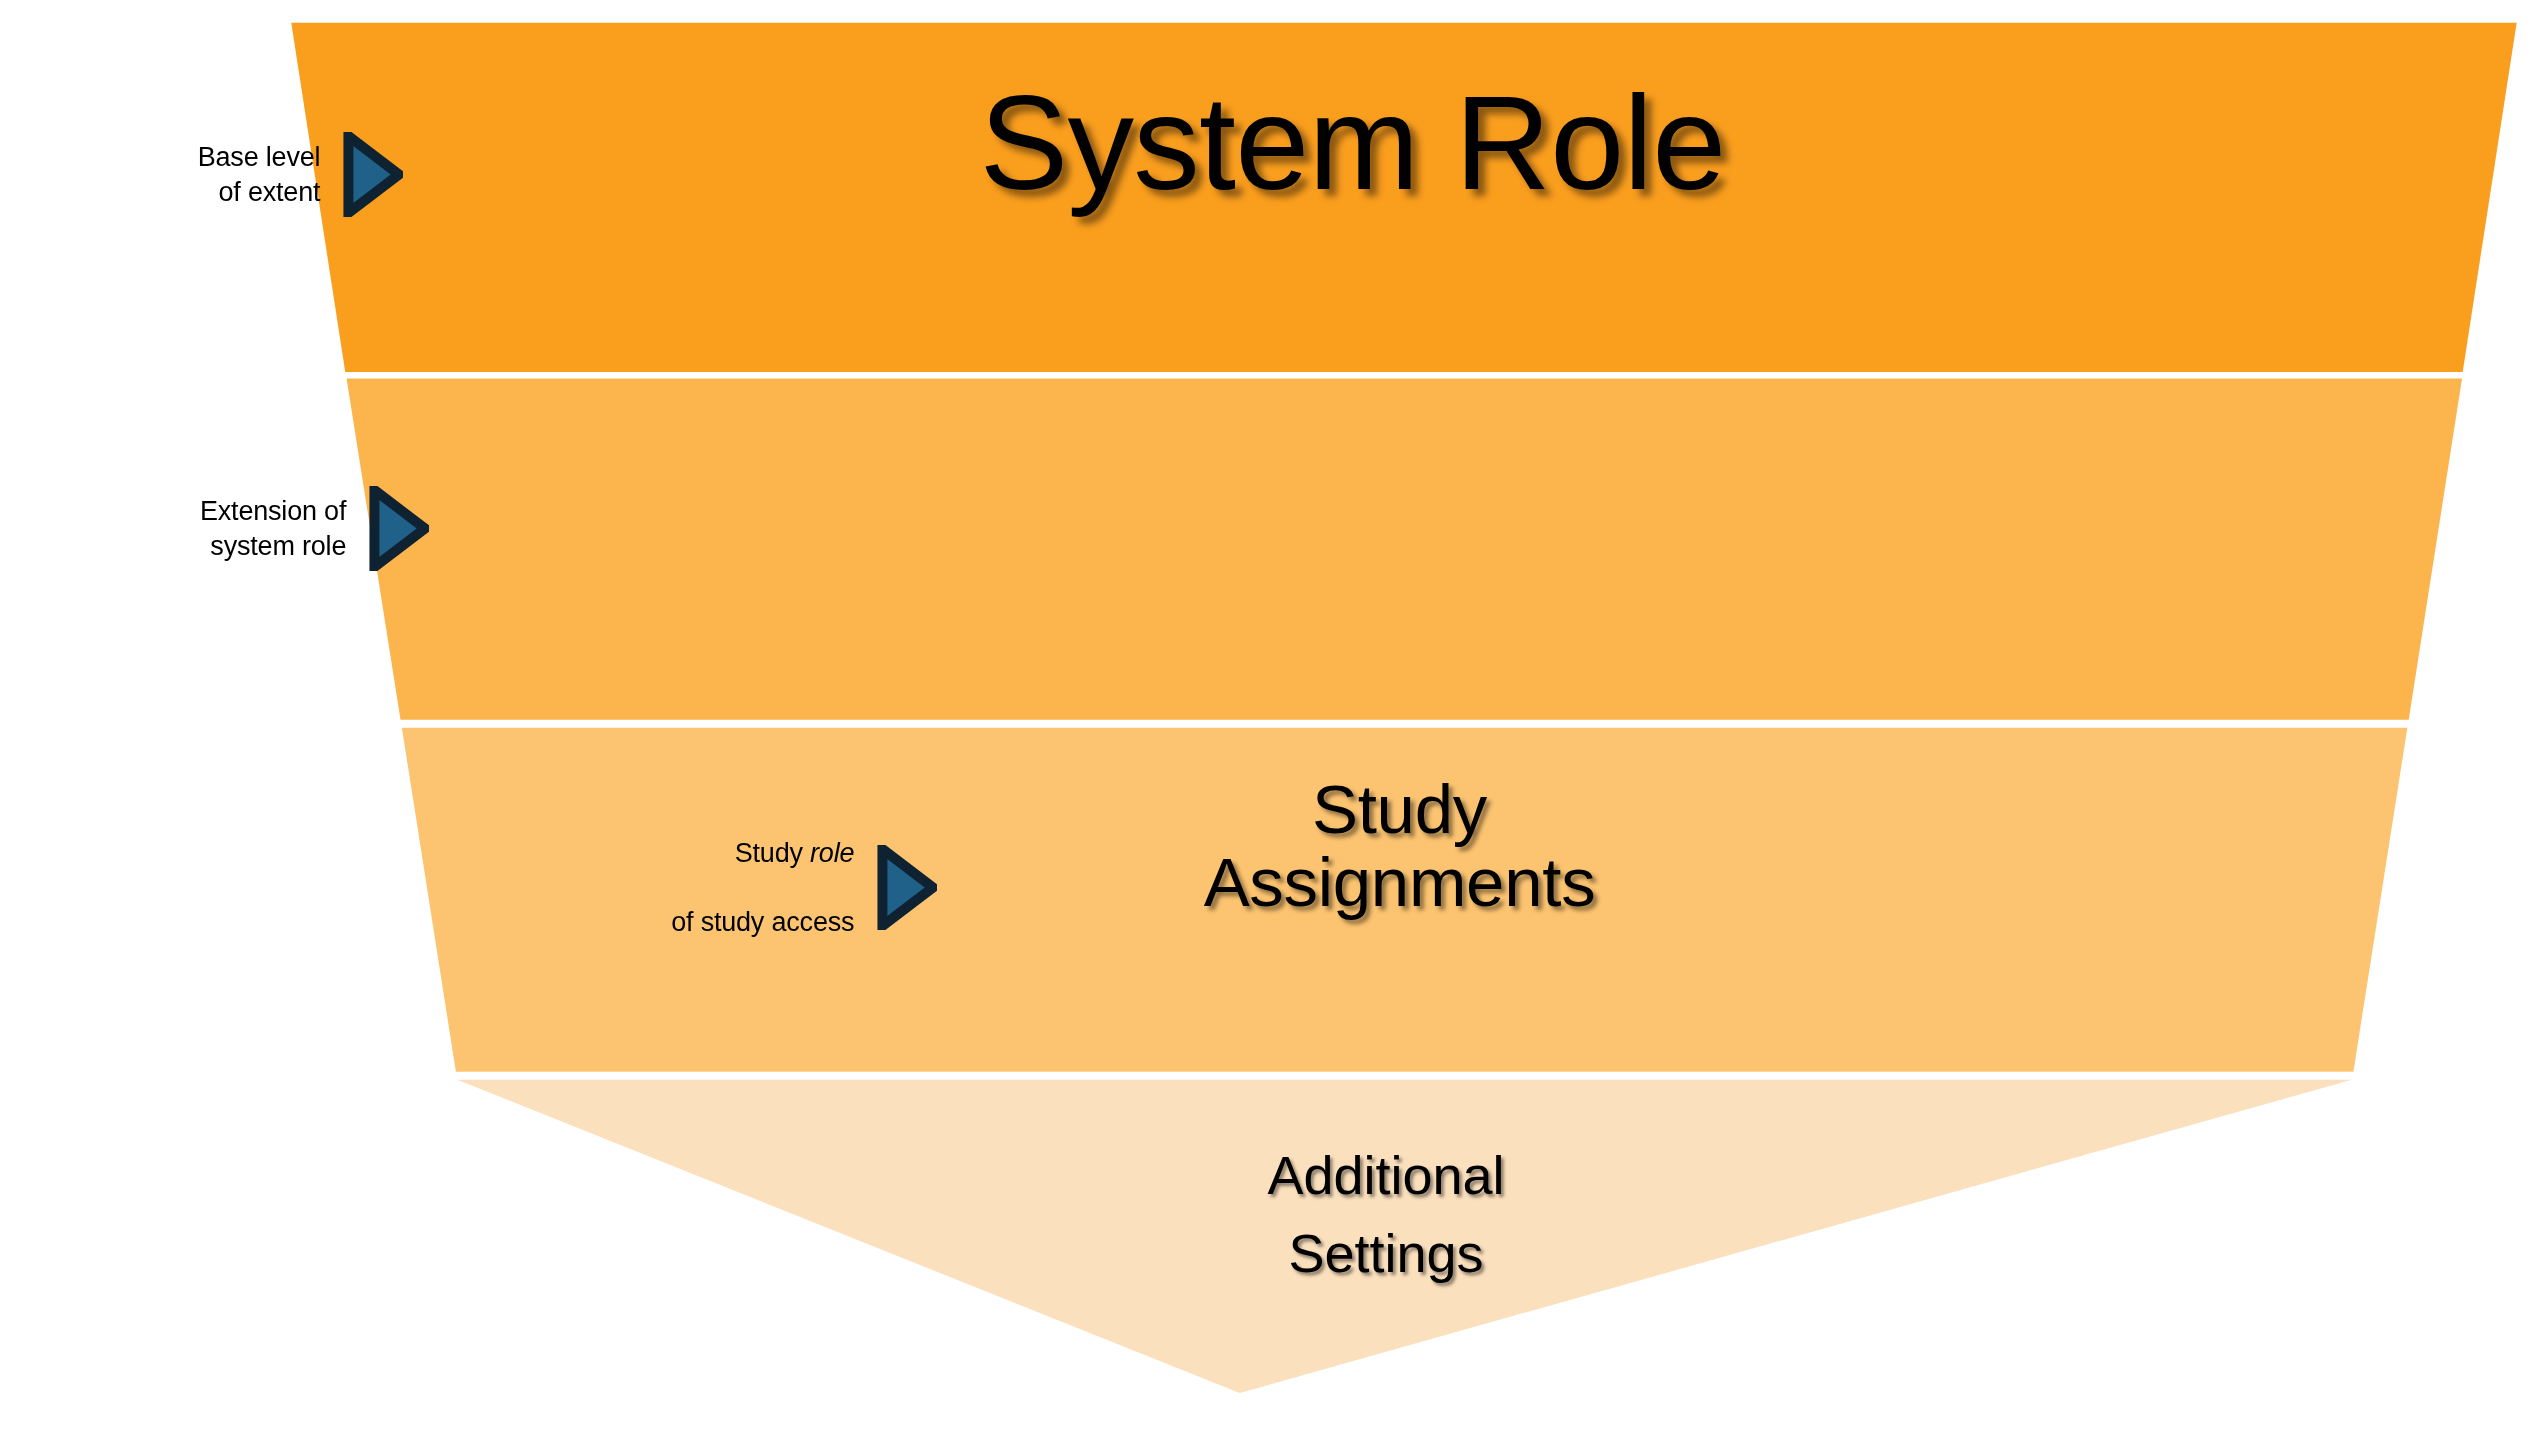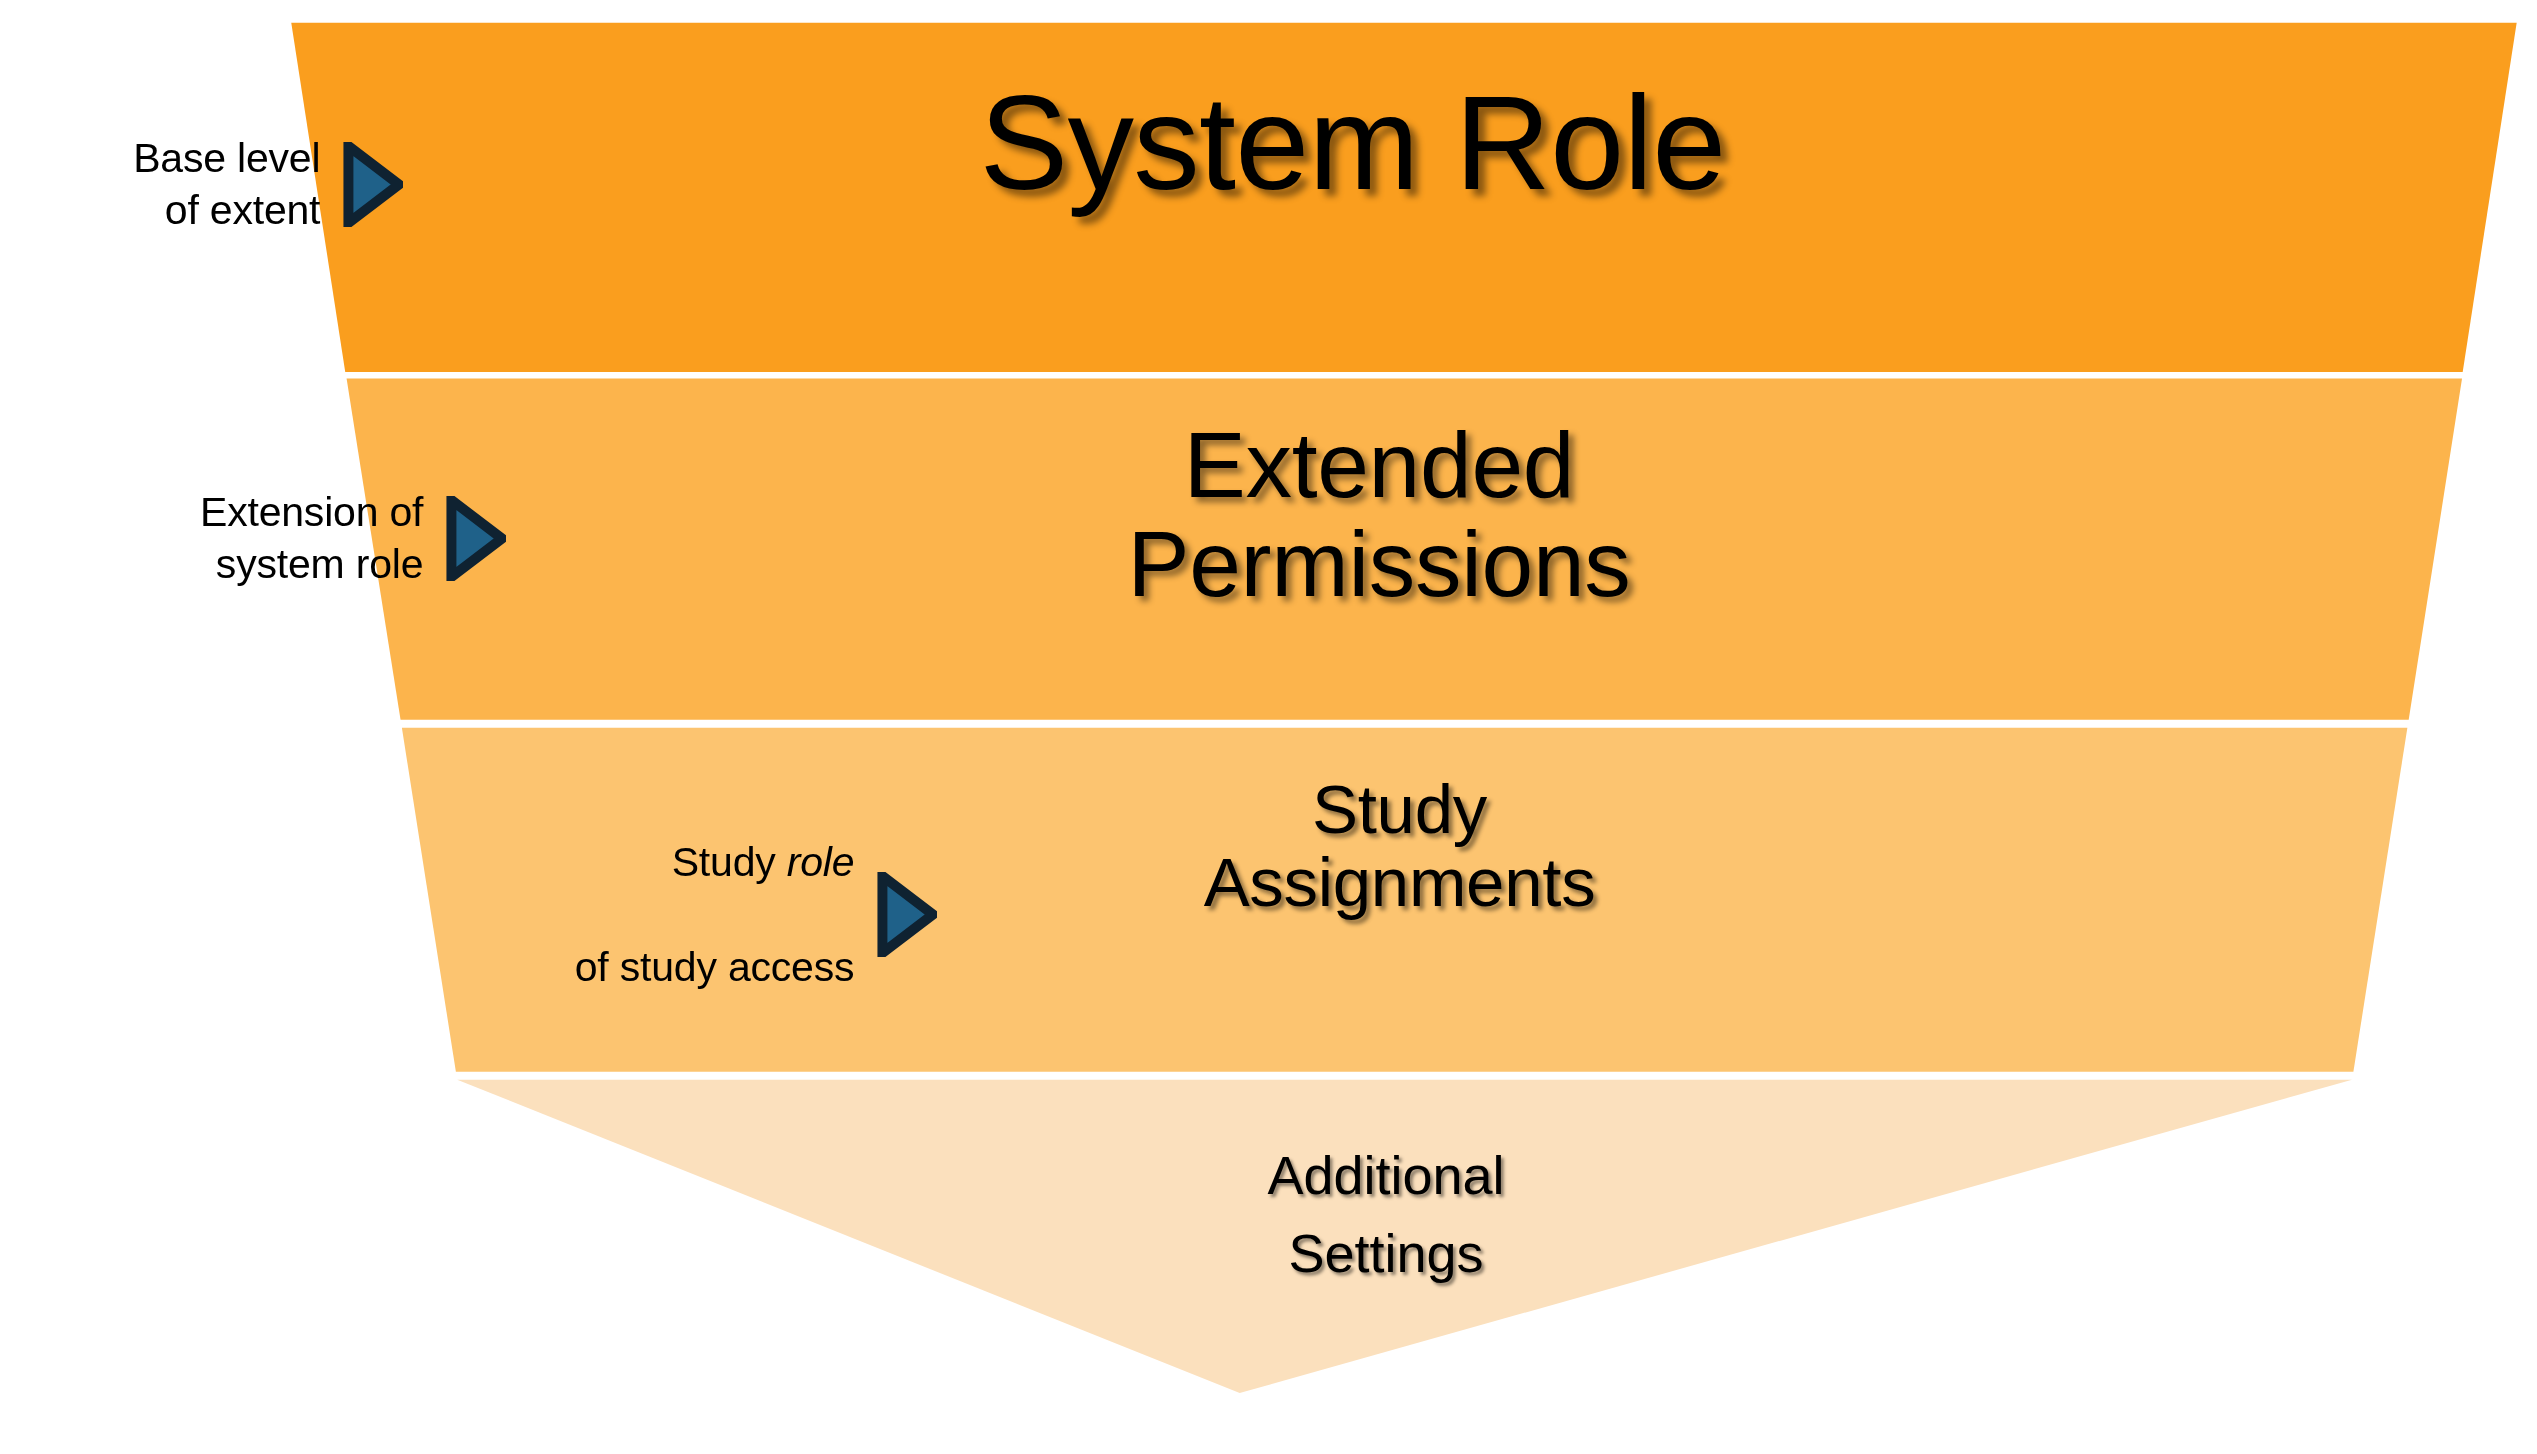--- a/index.html
+++ b/index.html
@@ -83,21 +83,21 @@
   
   .callout {
     position: absolute;
     display: flex;
     flex-direction: row;
     align-items: center;
   }
   .callout-text {
     color: #000000;
     font-family: "Liberation Sans", sans-serif;
-    font-size: 41px;
+    font-size: 27px;
     line-height: 1.28;
     text-align: right;
     white-space: pre-line;
     letter-spacing: -0.2px;
   }
   .callout-text em {
     font-style: italic;
   }
   .callout-marker {
     flex: 0 0 auto;
@@ -121,22 +121,20 @@
 
     <polygon points="520,568 3694,568 3614,1080 601,1080" fill="#FCB44C"></polygon>
 
     <polygon points="603,1092 3612,1092 3531,1608 684,1608" fill="#FCC470"></polygon>
 
     <polygon points="686,1620 3529,1620 1860,2090" fill="#FBE0BD"></polygon>
   </svg>
 
   <div class="band-label" id="label-system-role">System Role</div>
 
-  <div class="band-label" id="label-extended-permissions">Extended
-Permissions</div>
 
   <div class="band-label" id="label-study-assignments">Study
 Assignments</div>
 
   <div class="band-label" id="label-additional-settings">Additional
 Settings</div>
 
   <div class="callout" id="callout-1">
     <div class="callout-text"><span>Base level</span><br><span>of extent</span></div>
     <svg class="callout-marker" width="60" height="85" viewBox="0 0 90 128" aria-hidden="true">

